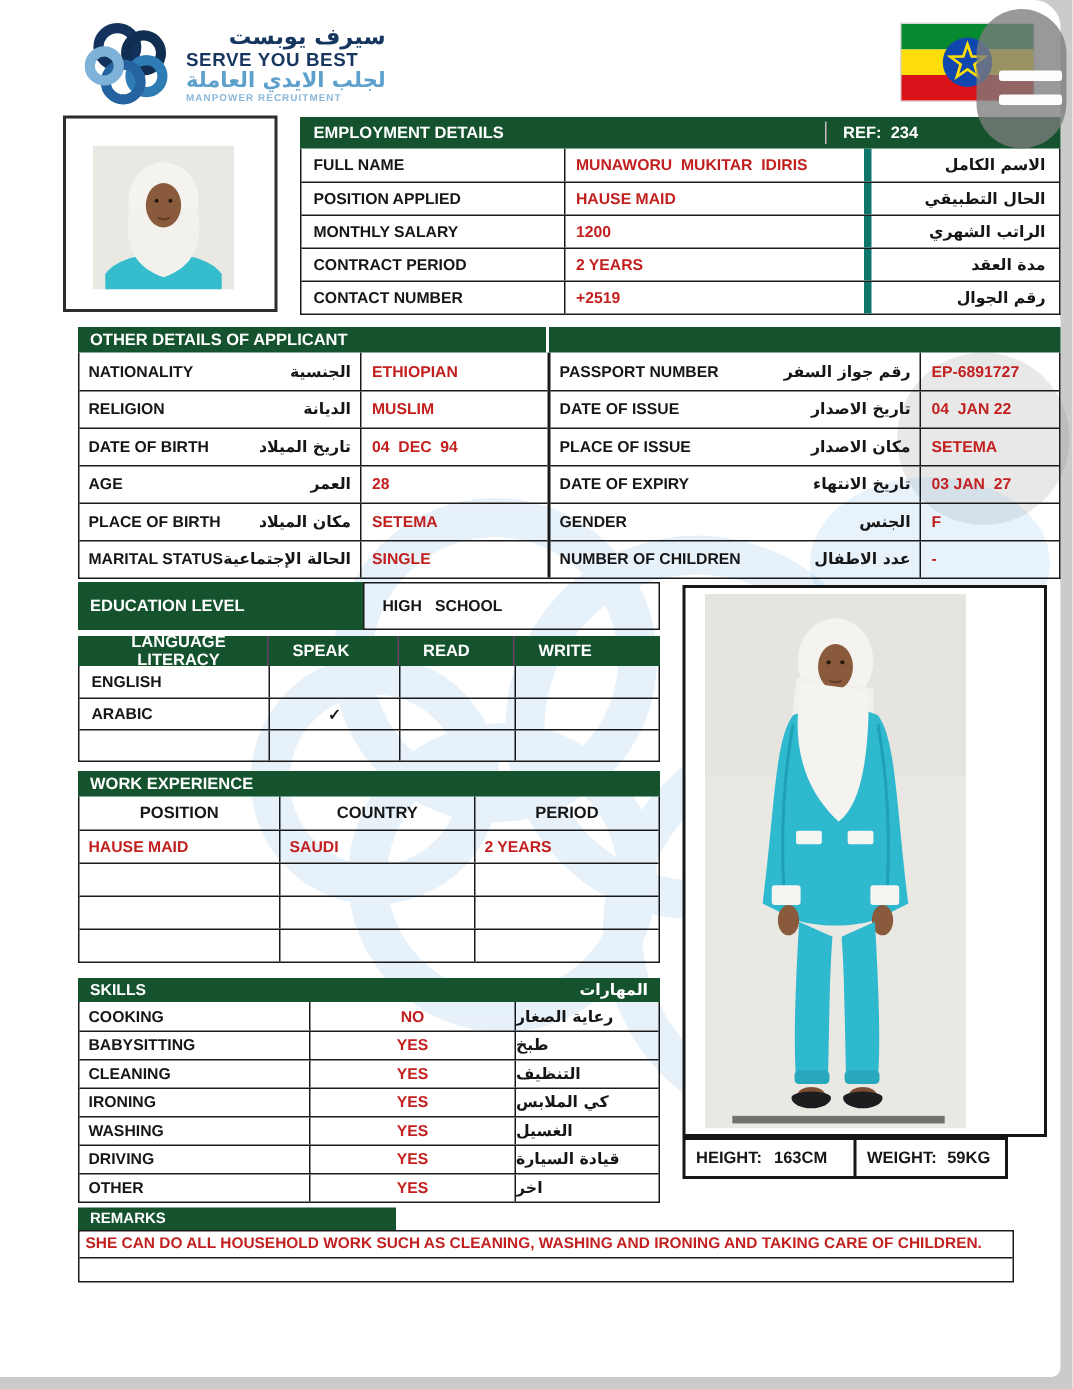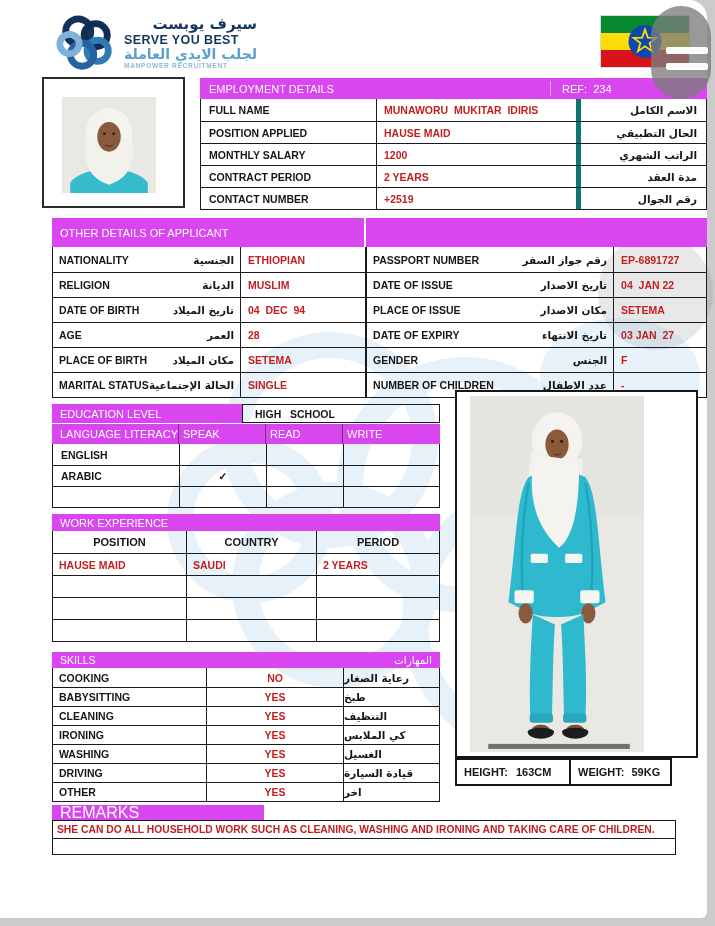--- a/index.html
+++ b/index.html
@@ -30,69 +30,69 @@
   .logo-ar2  { font-size:14px; font-weight:bold; color:#5ea0cc; }
   .logo-en2  { font-size:6.6px; font-weight:bold; color:#8cb8da; letter-spacing:.7px; }
   #flag { left:601px; top:16px; width:88px; height:51px; z-index:2; box-shadow:0 0 0 1px #d8d8d8; }
   #flag .stripe { width:100%; height:17px; }
   #flag svg { position:absolute; left:0; top:0; }
   #menu-btn { left:651px; top:6px; width:60px; height:93px;
     background:rgba(124,124,124,.78); border-radius:32px; z-index:10; }
   #menu-btn .bar { position:absolute; left:15px; width:42px; height:7px;
     background:#fdfdfd; border-radius:2px; }
   
-  .band { background:#d946ef; color:#fff; font-weight:normal; font-size:11px; }
+  .band { background:#14532d; color:#fff; font-weight:bold; font-size:11px;text-align:center; }
   .red  { color:#c21f1f; font-weight:bold; }
   .blk  { color:#161616; font-weight:bold; }
   .keep-sp { white-space:pre; }
   
   #headshot { left:42px; top:77px; width:143px; height:131px; border:2px solid #2c2c2c;
     background:#fff; z-index:2; }
   #headshot svg { position:absolute; left:17px; top:18px; }
   
   #employment { left:200px; top:78px; width:507px; z-index:2; font-size:10.5px; }
   #employment .band { height:21px; display:flex; align-items:center; padding-left:9px; position:relative; }
   #employment .ref { position:absolute; left:362px; white-space:pre; }
   #employment .band .vdiv { position:absolute; left:350px; top:3px; bottom:3px; width:1px; background:#cbb8c8; }
   .emp-body { border:1px solid #1a1a1a; border-top:none; }
   .emp-row { display:flex; height:22px; align-items:center; }
   .emp-row + .emp-row { border-top:1px solid #1a1a1a; }
   .emp-c1 { width:175px; padding-left:8px; }
   .emp-c2 { width:205px; padding-left:7px; border-left:1px solid #1a1a1a; border-right:5px solid #0f766e; align-self:stretch; display:flex; align-items:center; }
   .emp-c3 { flex:1; text-align:right; padding-right:9px; }
   
   #other { left:52px; top:218px; width:655px; z-index:2; font-size:10.5px; }
-  #other .band { height:29px; display:flex; align-items:center; padding-left:8px; position:relative; }
+  #other .band { height:17px; display:flex; align-items:center; padding-left:8px; position:relative; }
   #other .band .vdiv { position:absolute; left:312px; top:0; bottom:0; width:2px; background:#fff; }
   .other-body { display:flex; border:1px solid #1a1a1a; border-top:none; }
   .half-l { width:313px; }
   .half-r { width:342px; border-left:2px solid #1a1a1a; }
   .od-row { display:flex; height:25px; align-items:center; }
   .od-row + .od-row { border-top:1px solid #1a1a1a; }
   .od-lab { display:flex; justify-content:space-between; align-items:center; padding:0 6px 0 6px;
     border-right:1px solid #1a1a1a; align-self:stretch; }
   .half-l .od-lab { width:188px; }
   .half-r .od-lab { width:247px; }
   .od-val { flex:1; padding-left:7px; }
   
-  #education { left:52px; top:404px; width:388px; height:19px; display:flex; z-index:2; font-size:10.5px; }
+  #education { left:52px; top:388px; width:388px; height:32px; display:flex; z-index:2; font-size:10.5px; }
   #education .band { width:190px; display:flex; align-items:center; padding-left:8px; }
   .edu-val { flex:1; border:1px solid #1a1a1a; display:flex; align-items:center; padding-left:12px; }
   
   #language { left:52px; top:424px; width:388px; z-index:2; font-size:10.5px; }
   .lang-head { display:flex; height:20px; }
   .lang-head > div { display:flex; align-items:center; padding-left:8px; }
   .lang-body { border:1px solid #1a1a1a; border-top:none; }
   .lang-row { display:flex; height:21px; align-items:stretch; }
   .lang-row + .lang-row { border-top:1px solid #1a1a1a; }
   .lc1 { width:126px; display:flex; align-items:center; padding-left:8px; }
   .lc2 { width:87px; border-left:1px solid #1a1a1a; display:flex; align-items:center; justify-content:center; }
   .lc3 { width:77px; border-left:1px solid #1a1a1a; }
   .lc4 { flex:1; border-left:1px solid #1a1a1a; }
-  .lang-head .lc2,.lang-head .lc3,.lang-head .lc4 { border-left:1px solid #6a3f64; justify-content:flex-start; padding-left:4px; }
+  .lang-head .lc2,.lang-head .lc3,.lang-head .lc4 { border-left:1px solid #6a3f64; justify-content:flex-start; padding-left:16px; }
   
   #work { left:52px; top:514px; width:388px; z-index:2; font-size:10.5px; }
   #work .band { height:17px; display:flex; align-items:center; padding-left:8px; }
   .work-body { border:1px solid #1a1a1a; border-top:none; }
   .work-row { display:flex; height:22px; align-items:stretch; }
   .work-row + .work-row { border-top:1px solid #1a1a1a; }
   .wc1 { width:133px; display:flex; align-items:center; padding-left:6px; }
   .wc2 { width:130px; border-left:1px solid #1a1a1a; display:flex; align-items:center; padding-left:6px; }
   .wc3 { flex:1; border-left:1px solid #1a1a1a; display:flex; align-items:center; padding-left:6px; }
   .work-head .wc1,.work-head .wc2,.work-head .wc3 { justify-content:center; padding-left:0; font-size:11px; }
@@ -109,21 +109,21 @@
   
   #photo-frame { left:455px; top:390px; width:243px; height:368px; border:2px solid #161616;
     background:#fff; z-index:2; }
   #photo-frame svg { position:absolute; left:10px; top:4px; }
   #hw { left:455px; top:758px; width:217px; height:28px; border:2px solid #161616;
     display:flex; background:#fff; z-index:2; font-size:11px; }
   .hw-c1 { width:114px; border-right:2px solid #161616; display:flex; align-items:center; padding-left:7px; gap:8px; }
   .hw-c2 { flex:1; display:flex; align-items:center; padding-left:7px; gap:7px; }
   
   #remarks { left:52px; top:805px; width:624px; z-index:2; }
-  #remarks .band { width:212px; height:15px; display:flex; align-items:center; padding-left:8px; font-size:16px; }
+  #remarks .band { width:212px; height:15px; display:flex; align-items:center; padding-left:8px; font-size:10px; }
   .remarks-table { border:1px solid #1a1a1a; }
   .remark-text { height:18px; display:flex; align-items:center; padding-left:4px;
     font-size:10.3px; border-bottom:1px solid #1a1a1a; }
   .remark-empty { height:15px; }
   
   #footer { left:420px; top:863px; width:266px; text-align:right; font-size:10.5px; color:#2a2a2a; z-index:2; }
 </style>
 </head>
 <body>
 

